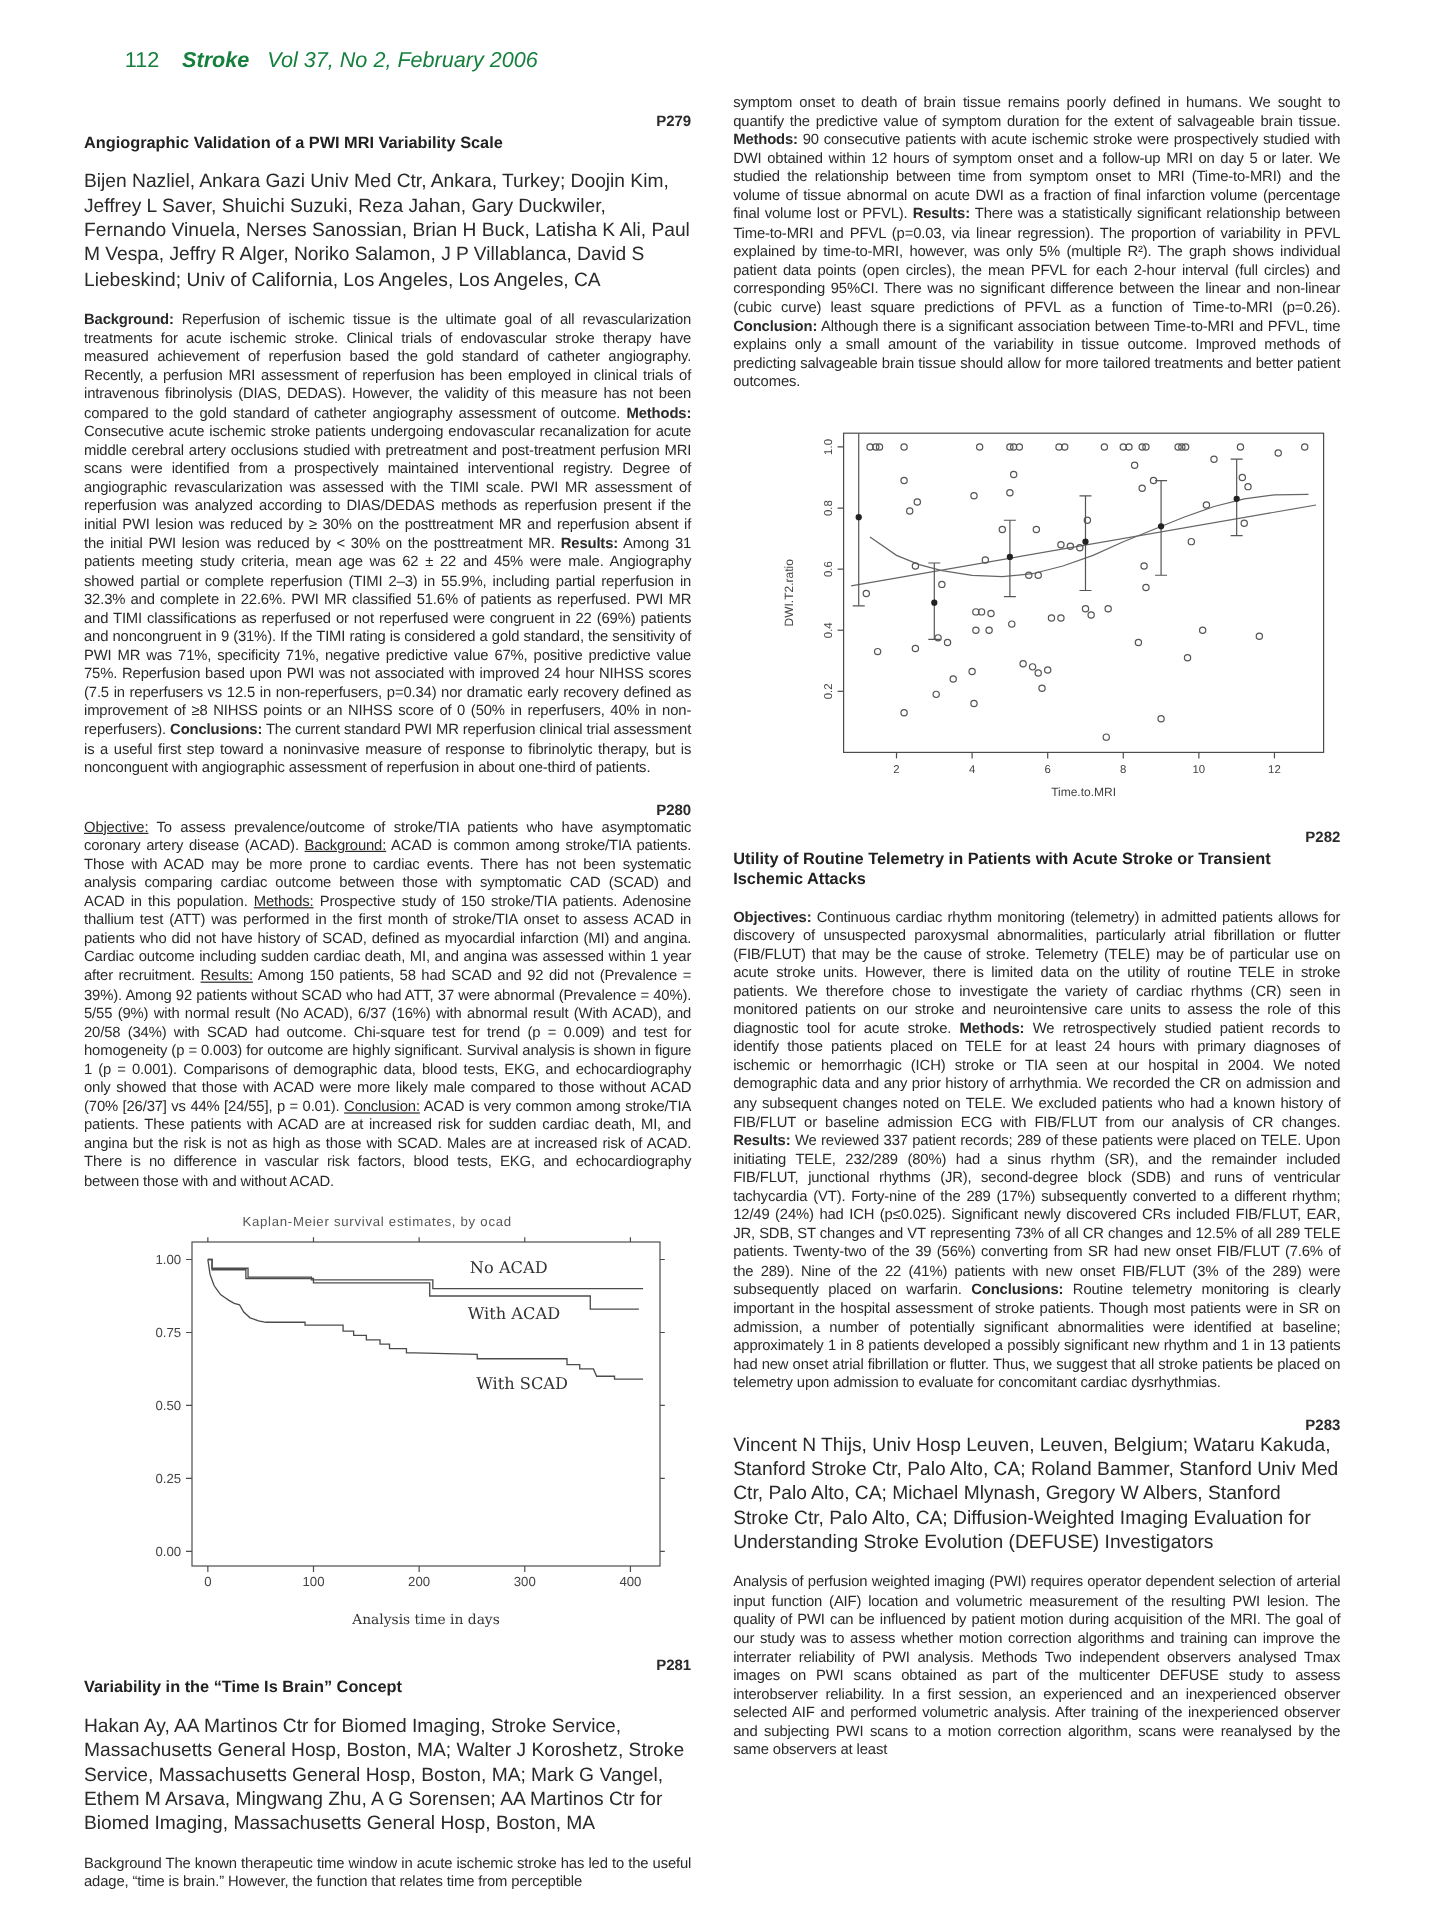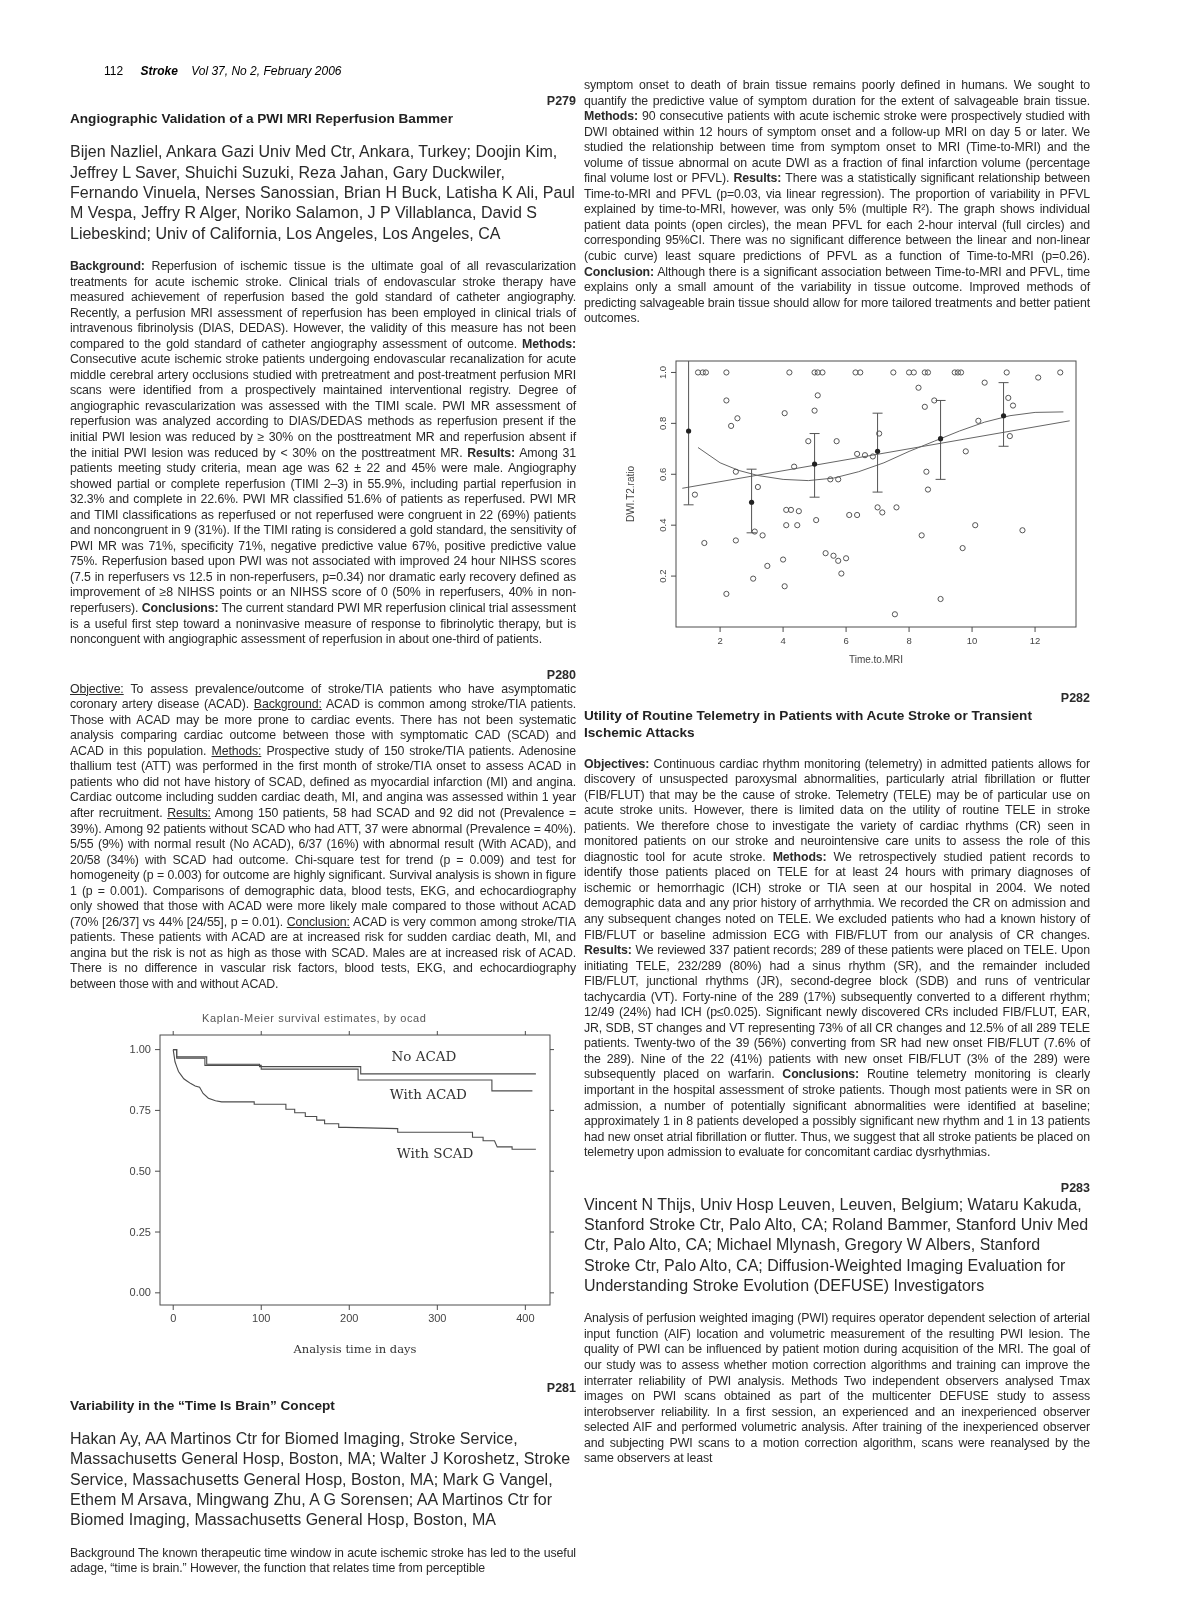--- a/index.html
+++ b/index.html
@@ -1,25 +1,25 @@
 <!DOCTYPE html>
 <html><head>
 <meta charset="utf-8">
 <style>
   html,body{margin:0;padding:0;background:#ffffff;}
   #page{position:relative;width:1200px;height:1606px;background:#fff;overflow:hidden;
         font-family:"Liberation Sans",sans-serif;color:#2a2a2a;}
   #watermark{position:absolute;left:28px;top:22px;font-size:38px;color:#8f8f8f;opacity:.8;
              letter-spacing:1px;z-index:6;white-space:nowrap;}
-  #pageheader{position:absolute;left:104px;top:40px;font-size:12px;font-style:italic;color:#000000;z-index:2;margin-top:24px;}
+  #pageheader{position:absolute;left:104px;top:40px;font-size:18px;font-style:italic;color:#15803d;z-index:2;}
   #pageheader .pnum{font-style:normal;margin-right:14px;}
   #pageheader .jname{font-weight:bold;margin-right:10px;}
   .col{position:absolute;top:78px;width:506px;}
   #col-left{left:70px;}
-  #col-right{left:584px;}
+  #col-right{left:611px;}
   .abs-num{text-align:right;font-weight:bold;font-size:12.5px;margin:20px 0 0 0;}
   .abs-num.first{margin-top:16px;}
   .abs-title{font-weight:bold;font-size:13.6px;line-height:1.28;margin:2px 0 15px 0;color:#222;}
   .authors{font-size:16px;line-height:1.27;margin:0 0 15px 0;}
   .body{font-size:12.35px;line-height:1.26;text-align:justify;letter-spacing:-0.12px;}
   .figure{margin:16px 0 0 0;}
   .figure svg{display:block;}
   #km-wrap{margin-left:26px;}
   #scatter-wrap{margin-left:34px;margin-top:22px;}
   .cont{margin-top:0;}
@@ -29,21 +29,21 @@
 
 <div id="page">
   <div id="pageheader">
     <span class="pnum">112</span>
     <span class="jname">Stroke</span>
     <span class="issue">Vol 37, No 2, February 2006</span>
   </div>
 
   <div class="col" id="col-left">
     <div class="abs-num first">P279</div>
-    <div class="abs-title">Angiographic Validation of a PWI MRI Reperfusion Bammer</div>
+    <div class="abs-title">Angiographic Validation of a PWI MRI Variability Scale</div>
     <div class="authors">Bijen Nazliel, Ankara Gazi Univ Med Ctr, Ankara, Turkey; Doojin Kim, Jeffrey L Saver, Shuichi Suzuki, Reza Jahan, Gary Duckwiler, Fernando Vinuela, Nerses Sanossian, Brian H Buck, Latisha K Ali, Paul M Vespa, Jeffry R Alger, Noriko Salamon, J P Villablanca, David S Liebeskind; Univ of California, Los Angeles, Los Angeles, CA</div>
     <div class="body"><span style="font-weight: bold;">Background:</span><span> Reperfusion of ischemic tissue is the ultimate goal of all revascularization treatments for acute ischemic stroke. Clinical trials of endovascular stroke therapy have measured achievement of reperfusion based the gold standard of catheter angiography. Recently, a perfusion MRI assessment of reperfusion has been employed in clinical trials of intravenous fibrinolysis (DIAS, DEDAS). However, the validity of this measure has not been compared to the gold standard of catheter angiography assessment of outcome. </span><span style="font-weight: bold;">Methods:</span><span> Consecutive acute ischemic stroke patients undergoing endovascular recanalization for acute middle cerebral artery occlusions studied with pretreatment and post-treatment perfusion MRI scans were identified from a prospectively maintained interventional registry. Degree of angiographic revascularization was assessed with the TIMI scale. PWI MR assessment of reperfusion was analyzed according to DIAS/DEDAS methods as reperfusion present if the initial PWI lesion was reduced by ≥ 30% on the posttreatment MR and reperfusion absent if the initial PWI lesion was reduced by &lt; 30% on the posttreatment MR. </span><span style="font-weight: bold;">Results:</span><span> Among 31 patients meeting study criteria, mean age was 62 ± 22 and 45% were male. Angiography showed partial or complete reperfusion (TIMI 2–3) in 55.9%, including partial reperfusion in 32.3% and complete in 22.6%. PWI MR classified 51.6% of patients as reperfused. PWI MR and TIMI classifications as reperfused or not reperfused were congruent in 22 (69%) patients and noncongruent in 9 (31%). If the TIMI rating is considered a gold standard, the sensitivity of PWI MR was 71%, specificity 71%, negative predictive value 67%, positive predictive value 75%. Reperfusion based upon PWI was not associated with improved 24 hour NIHSS scores (7.5 in reperfusers vs 12.5 in non-reperfusers, p=0.34) nor dramatic early recovery defined as improvement of ≥8 NIHSS points or an NIHSS score of 0 (50% in reperfusers, 40% in non-reperfusers). </span><span style="font-weight: bold;">Conclusions:</span><span> The current standard PWI MR reperfusion clinical trial assessment is a useful first step toward a noninvasive measure of response to fibrinolytic therapy, but is nonconguent with angiographic assessment of reperfusion in about one-third of patients.</span></div>
 
     <div class="abs-num">P280</div>
     <div class="body"><span style="text-decoration: underline;">Objective:</span><span> To assess prevalence/outcome of stroke/TIA patients who have asymptomatic coronary artery disease (ACAD). </span><span style="text-decoration: underline;">Background:</span><span> ACAD is common among stroke/TIA patients. Those with ACAD may be more prone to cardiac events. There has not been systematic analysis comparing cardiac outcome between those with symptomatic CAD (SCAD) and ACAD in this population. </span><span style="text-decoration: underline;">Methods:</span><span> Prospective study of 150 stroke/TIA patients. Adenosine thallium test (ATT) was performed in the first month of stroke/TIA onset to assess ACAD in patients who did not have history of SCAD, defined as myocardial infarction (MI) and angina. Cardiac outcome including sudden cardiac death, MI, and angina was assessed within 1 year after recruitment. </span><span style="text-decoration: underline;">Results:</span><span> Among 150 patients, 58 had SCAD and 92 did not (Prevalence = 39%). Among 92 patients without SCAD who had ATT, 37 were abnormal (Prevalence = 40%). 5/55 (9%) with normal result (No ACAD), 6/37 (16%) with abnormal result (With ACAD), and 20/58 (34%) with SCAD had outcome. Chi-square test for trend (p = 0.009) and test for homogeneity (p = 0.003) for outcome are highly significant. Survival analysis is shown in figure 1 (p = 0.001). Comparisons of demographic data, blood tests, EKG, and echocardiography only showed that those with ACAD were more likely male compared to those without ACAD (70% [26/37] vs 44% [24/55], p = 0.01). </span><span style="text-decoration: underline;">Conclusion:</span><span> ACAD is very common among stroke/TIA patients. These patients with ACAD are at increased risk for sudden cardiac death, MI, and angina but the risk is not as high as those with SCAD. Males are at increased risk of ACAD. There is no difference in vascular risk factors, blood tests, EKG, and echocardiography between those with and without ACAD.</span></div>
 
     <div class="figure" id="km-wrap">
       <svg id="km-chart" width="470" height="352" viewBox="0 0 470 352">
           <text x="106" y="13" font-size="11" fill="#555" letter-spacing="0.6" font-family="&quot;Liberation Sans&quot;,sans-serif">Kaplan-Meier survival estimates, by ocad</text>
           <rect x="64" y="26" width="390" height="270" fill="none" stroke="#4c4c4c" stroke-width="1"></rect>

